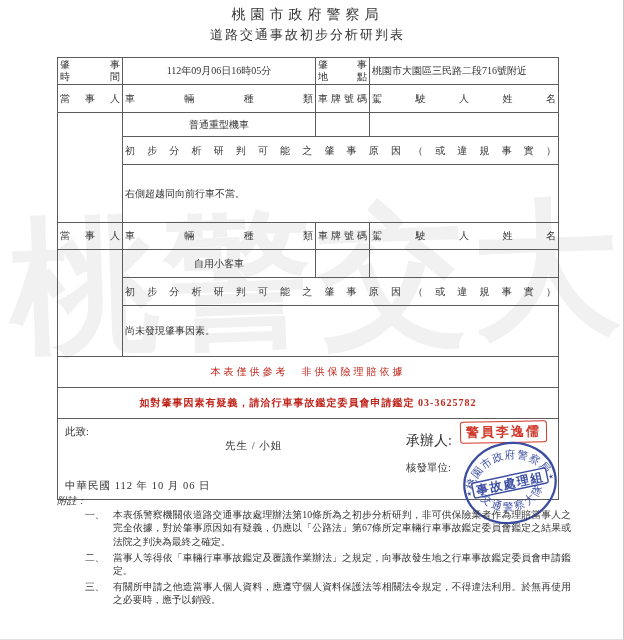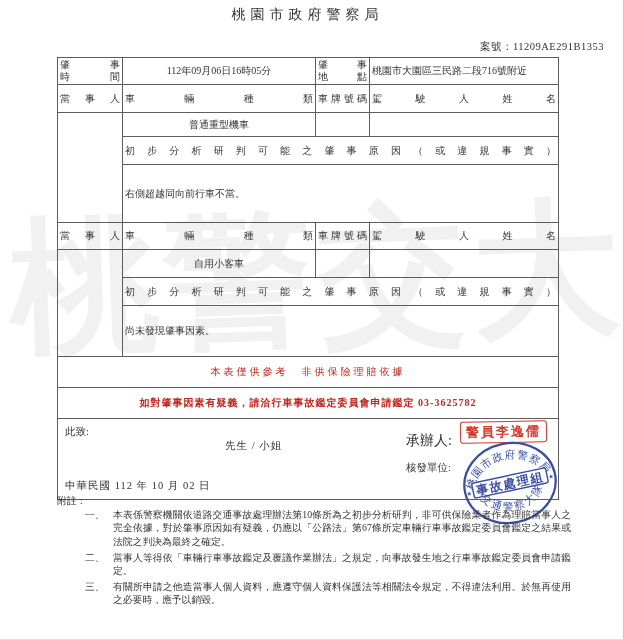--- a/index.html
+++ b/index.html
@@ -70,37 +70,37 @@
   .closing .date{position:absolute;left:7px;top:60px;font-size:10.5px;letter-spacing:1px;}
   .name-stamp{
     position:absolute;left:402px;top:2px;
     color:#cf382a;border:1.7px solid #cf382a;border-radius:3px;
     font-size:13px;font-weight:bold;letter-spacing:2px;
     padding:1px 5px;transform:rotate(-1deg);background:rgba(255,255,255,0.2);
   }
   .seal{position:absolute;left:401px;top:20px;width:102px;height:88px;overflow:visible;}
   
   .notes{position:absolute;left:57px;top:494px;width:514px;z-index:2;font-size:9.8px;line-height:13.2px;}
-  .notes .nlabel{margin-bottom:1px;}
+  .notes .nlabel{margin-bottom:1px;font-style:italic;}
   .note-item{display:flex;margin-left:28px;margin-bottom:3px;}
   .note-item .num{width:28px;flex:0 0 28px;}
   .note-item .ntext{flex:1;text-align:justify;}
 </style>
 </head>
 <body>
 
 <div class="page">
 
   <div class="watermark">桃警交大</div>
 
   <div class="hdr">
     <div class="org">桃園市政府警察局</div>
+    <div class="title">道路交通事故初步分析研判表</div>
   </div>
 
-  <div class="case-line"><span>案號：</span><span>11209AE291B1353</span></div>
 
   <table class="form">
     <colgroup>
       <col style="width:65px">
         <col style="width:193px">
         <col style="width:54px">
         <col style="width:189px">
     </colgroup>
     <tbody>
         <tr class="r-time">
@@ -176,21 +176,21 @@
             </defs>
             <ellipse cx="50" cy="43" rx="45" ry="39" fill="none" stroke="#3b4da1" stroke-width="2.2"></ellipse>
             <text font-size="10.5" fill="#3b4da1" letter-spacing="1"><textPath href="#arcTop" startOffset="50%" text-anchor="middle">桃園市政府警察局</textPath></text>
             <rect x="13" y="35.5" width="74" height="15" rx="2" fill="#ffffff" stroke="#3b4da1" stroke-width="1.4"></rect>
             <text x="50" y="47.5" font-size="12" font-weight="bold" fill="#3b4da1" text-anchor="middle" letter-spacing="1.5">事故處理組</text>
             <text x="6" y="47" font-size="6" fill="#3b4da1">★</text>
             <text x="88" y="47" font-size="6" fill="#3b4da1">★</text>
             <text font-size="10.5" fill="#3b4da1" letter-spacing="2"><textPath href="#arcBot" startOffset="50%" text-anchor="middle">交通警察大隊</textPath></text>
           </g>
         </svg>
-        <span class="date">中華民國 112 年 10 月 02 日</span>
+        <span class="date">中華民國 112 年 10 月 06 日</span>
       </td>
     </tr>
   </tbody>
     </table>
 
   <div class="notes">
     <div class="nlabel">附註：</div>
     <div class="note-item">
       <span class="num">一、</span>
       <div class="ntext">本表係警察機關依道路交通事故處理辦法第10條所為之初步分析研判，非可供保險業者作為理賠當事人之完全依據，對於肇事原因如有疑義，仍應以「公路法」第67條所定車輛行車事故鑑定委員會鑑定之結果或法院之判決為最終之確定。</div>

